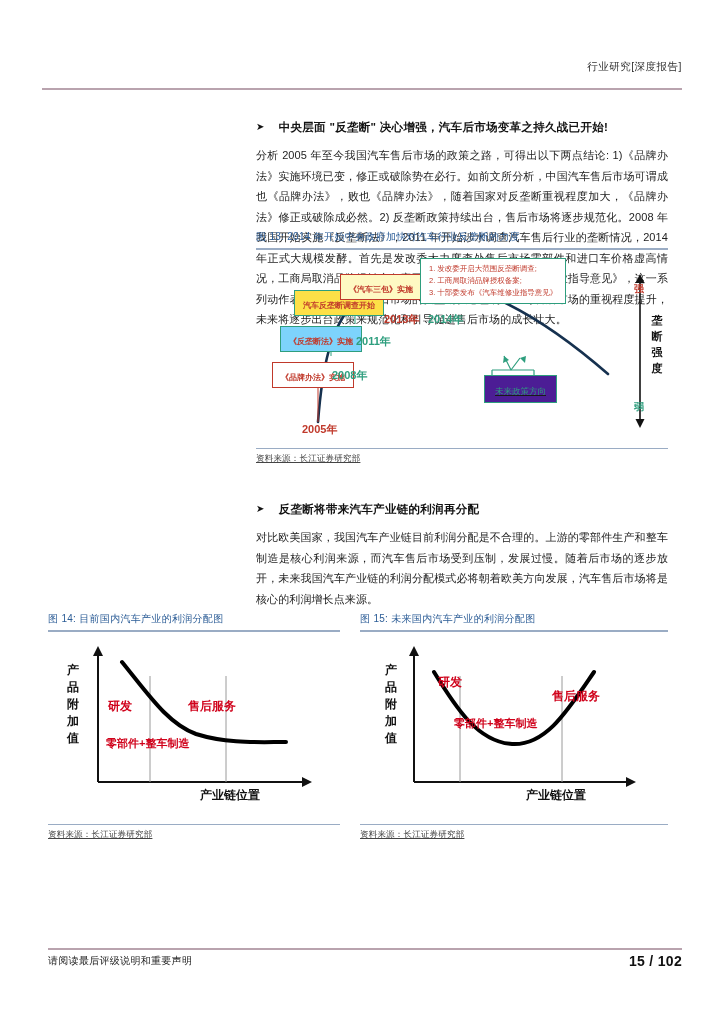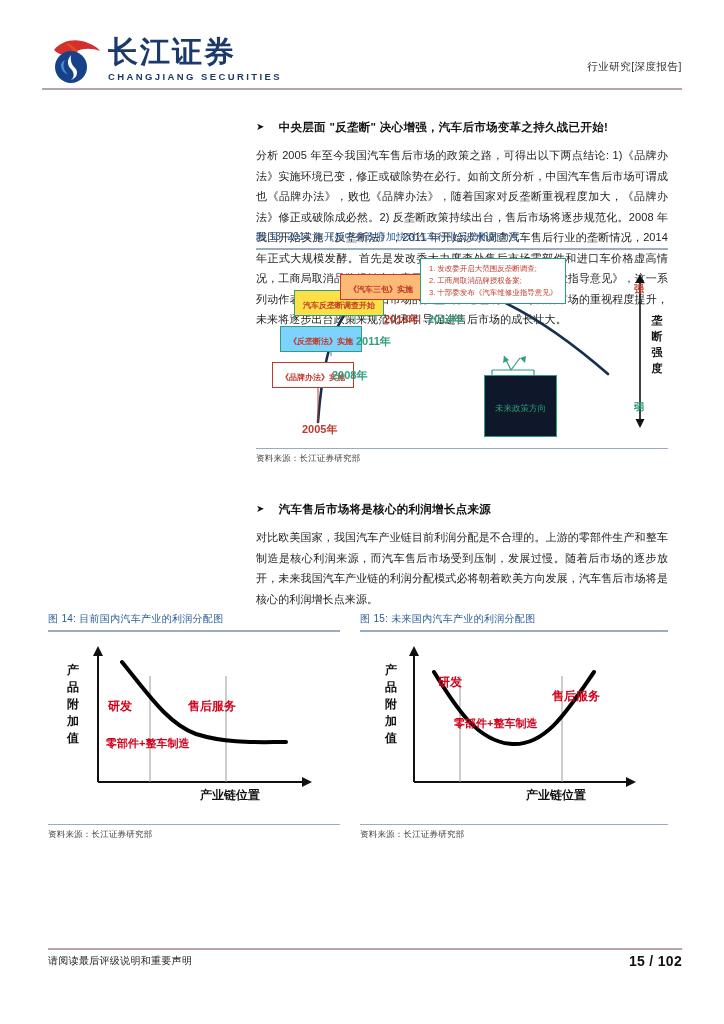--- a/index.html
+++ b/index.html
@@ -51,21 +51,21 @@
   }
 
   
   .fig-title{
     font-size:10px;color:#2b5c96;letter-spacing:.3px;
     padding-bottom:4px;
   }
   .fig-rule{height:2px;background:#9aacc4;}
   .fig-src{
     font-size:8.5px;color:#444;letter-spacing:.2px;
-    border-top:1px solid #9aacc4;padding-top:4px;margin-top:2px;
+    border-top:1px solid #9aacc4;padding-top:4px;margin-top:2px;text-decoration:underline;
   }
 
   
   .fig13{position:absolute;left:256px;top:230px;width:412px;}
   .fig13-canvas{position:relative;width:412px;height:196px;}
 
   
   .fig14{position:absolute;left:48px;top:612px;width:292px;}
   .fig15{position:absolute;left:360px;top:612px;width:308px;}
   .fig-canvas-sm{position:relative;width:100%;height:190px;}
@@ -86,35 +86,20 @@
 
   
   .abs{position:absolute;white-space:nowrap;}
 </style>
 </head>
 <body>
 
 <div class="page">
 
   <div class="header">
-    <div class="logo">
-      <div class="logo-mark">
-        <svg width="54" height="50" viewBox="0 0 54 50" xmlns="http://www.w3.org/2000/svg">
-          <path d="M6,14 C14,4 28,2 40,7 C46,9 50,12 52,15 C44,12 34,12 27,16 C20,20 12,20 6,14 Z" fill="#d32f2f"></path>
-          <path d="M20,7 C24,9 28,12 30,16 L26,17 C24,13 21,10 18,8 Z" fill="#e64a19"></path>
-          <circle cx="23" cy="31" r="16" fill="#17428a"></circle>
-          <path d="M23,19 C18,25 20,30 23,33 C26,36 27,41 23,44 C29,42 31,36 27,32 C24,29 22,25 23,19 Z" fill="#ffffff"></path>
-          <path d="M17,24 C14,30 16,35 20,38 C17,38 13,34 13,29 C13,27 15,25 17,24 Z" fill="#4e8fd0"></path>
-        </svg>
-      </div>
-      <div>
-        <div class="logo-text-cn">长江证券</div>
-        <div class="logo-text-en">CHANGJIANG SECURITIES</div>
-      </div>
-    </div>
     <div class="header-right">行业研究[深度报告]</div>
     <div class="header-rule"></div>
   </div>
 
   <div class="col-right" style="top:118px;">
     <div class="bullet-head">
       <span class="bullet-mark">➤</span>
       <span>中央层面 "反垄断" 决心增强，汽车后市场变革之持久战已开始!</span>
     </div>
   </div>
@@ -156,33 +141,33 @@
       </div>
 
       <div class="abs" style="left:24px;top:76px;border:1.4px solid #2e9e7e;padding:3px 8px;background:#7dd3fc;">
         <span style="font-size:8px;color:#c0392b;font-weight:bold;">《反垄断法》实施</span>
       </div>
 
       <div class="abs" style="left:38px;top:40px;border:1.4px solid #2e9e7e;padding:3px 8px;background:#fde047;">
         <span style="font-size:8px;color:#c0392b;font-weight:bold;">汽车反垄断调查开始</span>
       </div>
 
-      <div class="abs" style="left:84px;top:24px;border:1.4px solid #c0392b;padding:3px 8px;background:#fdba74;">
+      <div class="abs" style="left:84px;top:24px;border:1.4px solid #c0392b;padding:3px 8px;background:#fef9c3;">
         <span style="font-size:8px;color:#c0392b;font-weight:bold;">《汽车三包》实施</span>
       </div>
 
       
       <div class="abs" style="left:164px;top:8px;border:1.4px solid #2e9e7e;padding:4px 8px;background:#fff;line-height:12px;">
         <div style="font-size:7.5px;color:#c0392b;">1. 发改委开启大范围反垄断调查;</div>
         <div style="font-size:7.5px;color:#c0392b;">2. 工商局取消品牌授权备案;</div>
         <div style="font-size:7.5px;color:#c0392b;">3. 十部委发布《汽车维修业指导意见》</div>
       </div>
 
       
-      <div class="abs" style="left:228px;top:125px;border:1.4px solid #2e9e7e;padding:21px 10px;background:#0f172a;text-decoration:underline;">
+      <div class="abs" style="left:228px;top:125px;border:1.4px solid #2e9e7e;padding:4px 10px;background:#4c1d95;text-decoration:underline;">
         <span style="font-size:8.5px;color:#2e9e7e;">未来政策方向</span>
       </div>
 
       
       <div class="abs" style="left:46px;top:172px;font-size:11px;font-weight:bold;color:#c0392b;">2005年</div>
       <div class="abs" style="left:76px;top:118px;font-size:11px;font-weight:bold;color:#2e9e7e;text-align:right;">2008年</div>
       <div class="abs" style="left:100px;top:84px;font-size:11px;font-weight:bold;color:#2e9e7e;">2011年</div>
       <div class="abs" style="left:128px;top:62px;font-size:11px;font-weight:bold;color:#c0392b;">2013年</div>
       <div class="abs" style="left:172px;top:62px;font-size:11px;font-weight:bold;color:#2e9e7e;">2014年</div>
 
@@ -191,21 +176,21 @@
       <div class="abs" style="left:394px;top:62px;font-size:11px;font-weight:bold;color:#111;width:14px;white-space:normal;line-height:16px;text-align:center;">垄断强度</div>
       <div class="abs" style="left:378px;top:150px;font-size:10px;font-weight:bold;color:#2e9e7e;">弱</div>
     </div>
 
     <div class="fig-src">资料来源：长江证券研究部</div>
   </div>
 
   <div class="col-right" style="top:500px;">
     <div class="bullet-head">
       <span class="bullet-mark">➤</span>
-      <span>汽车售后市场将是核心的利润增长点来源</span>
+      <span>反垄断将带来汽车产业链的利润再分配</span>
     </div>
   </div>
 
   <div class="col-right" style="top:527px;">
     <p class="body">对比欧美国家，我国汽车产业链目前利润分配是不合理的。上游的零部件生产和整车制造是核心利润来源，而汽车售后市场受到压制，发展过慢。随着后市场的逐步放开，未来我国汽车产业链的利润分配模式必将朝着欧美方向发展，汽车售后市场将是核心的利润增长点来源。</p>
   </div>
 
   <div class="fig14">
     <div class="fig-title">图 14: 目前国内汽车产业的利润分配图</div>
     <div class="fig-rule"></div>

